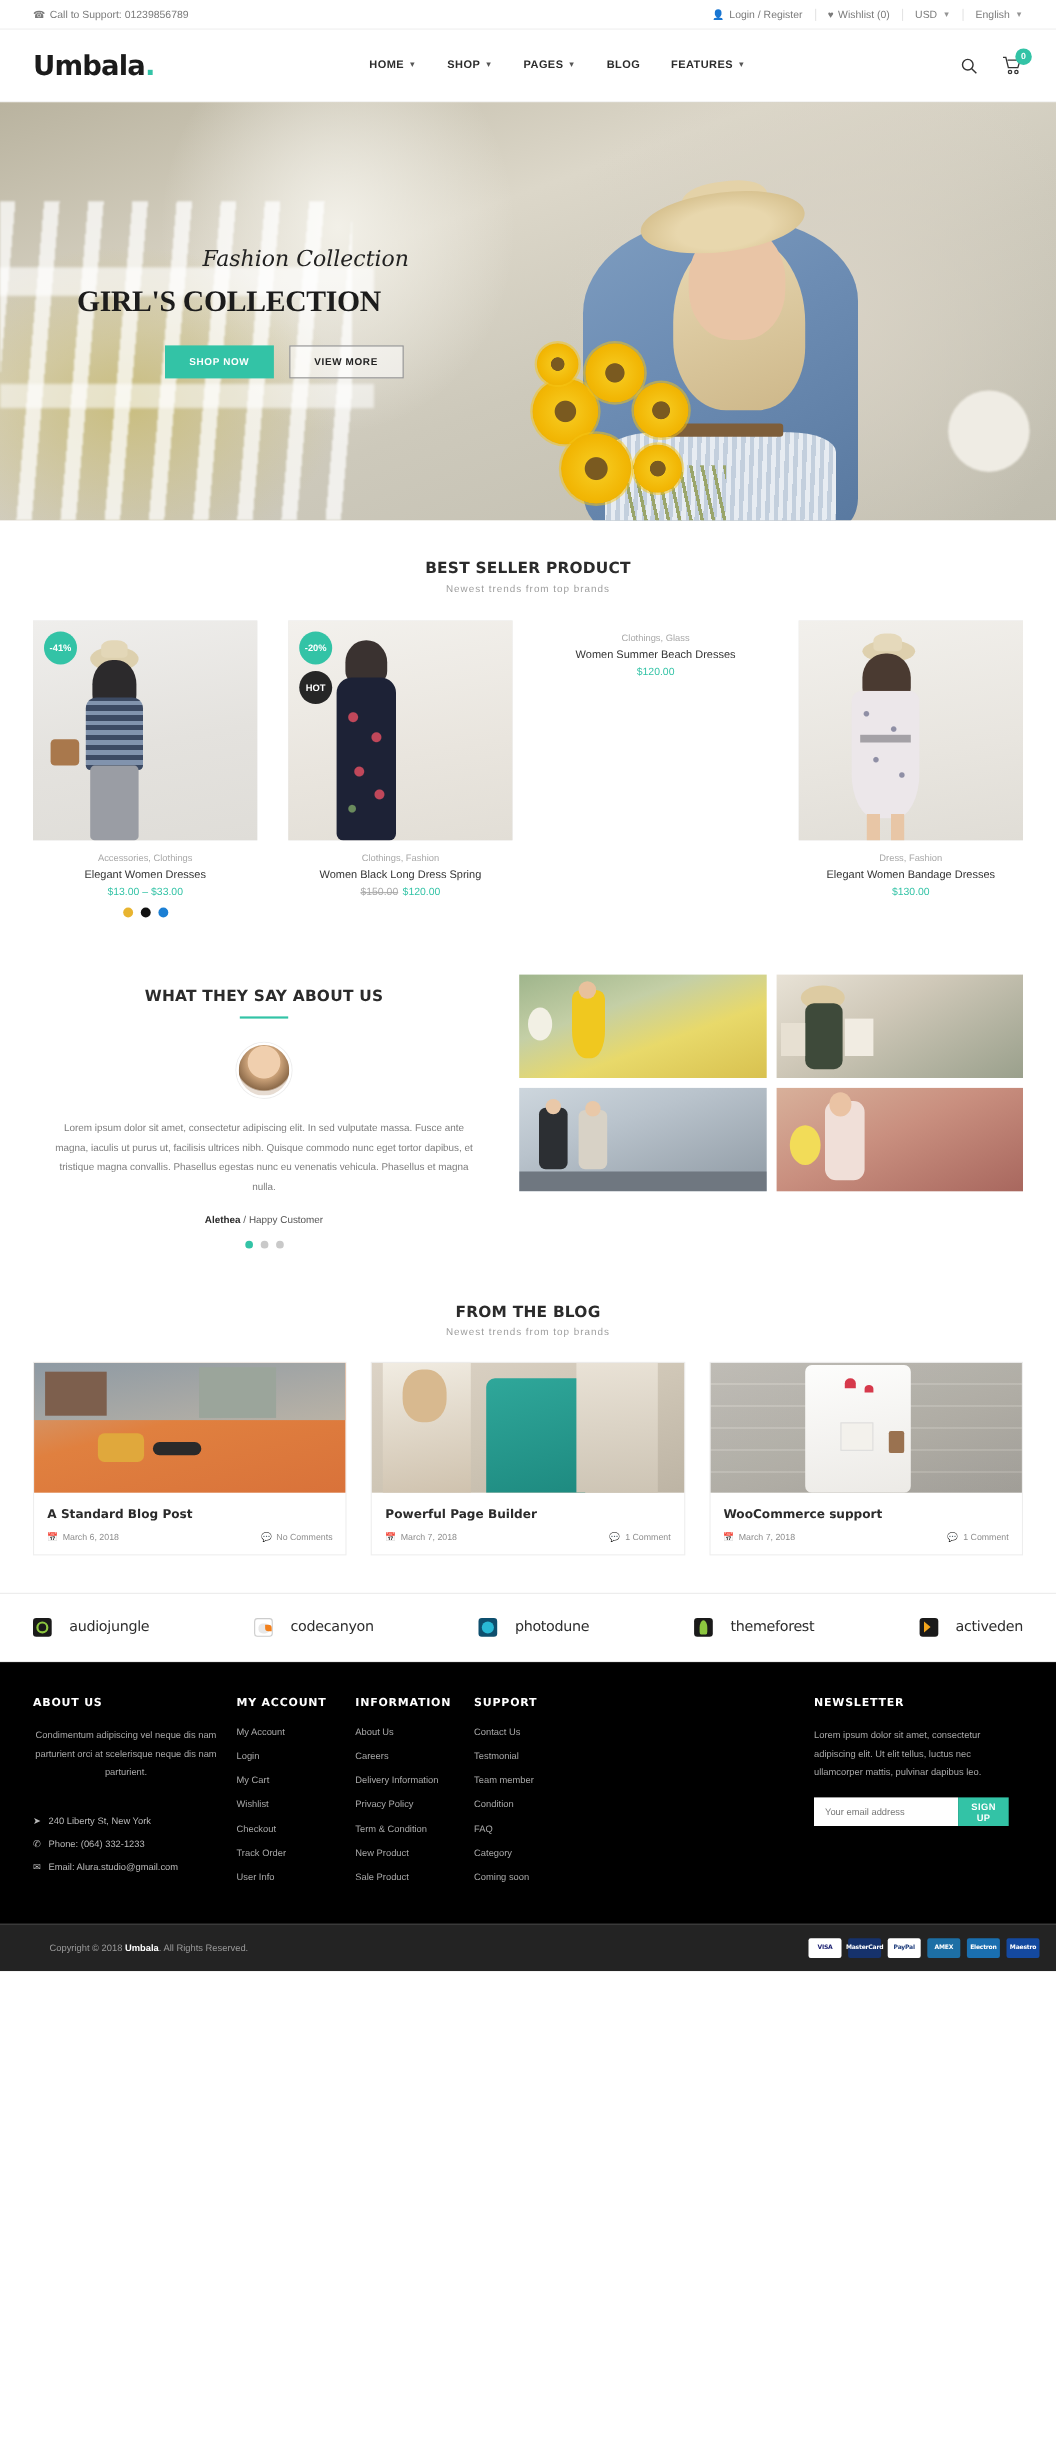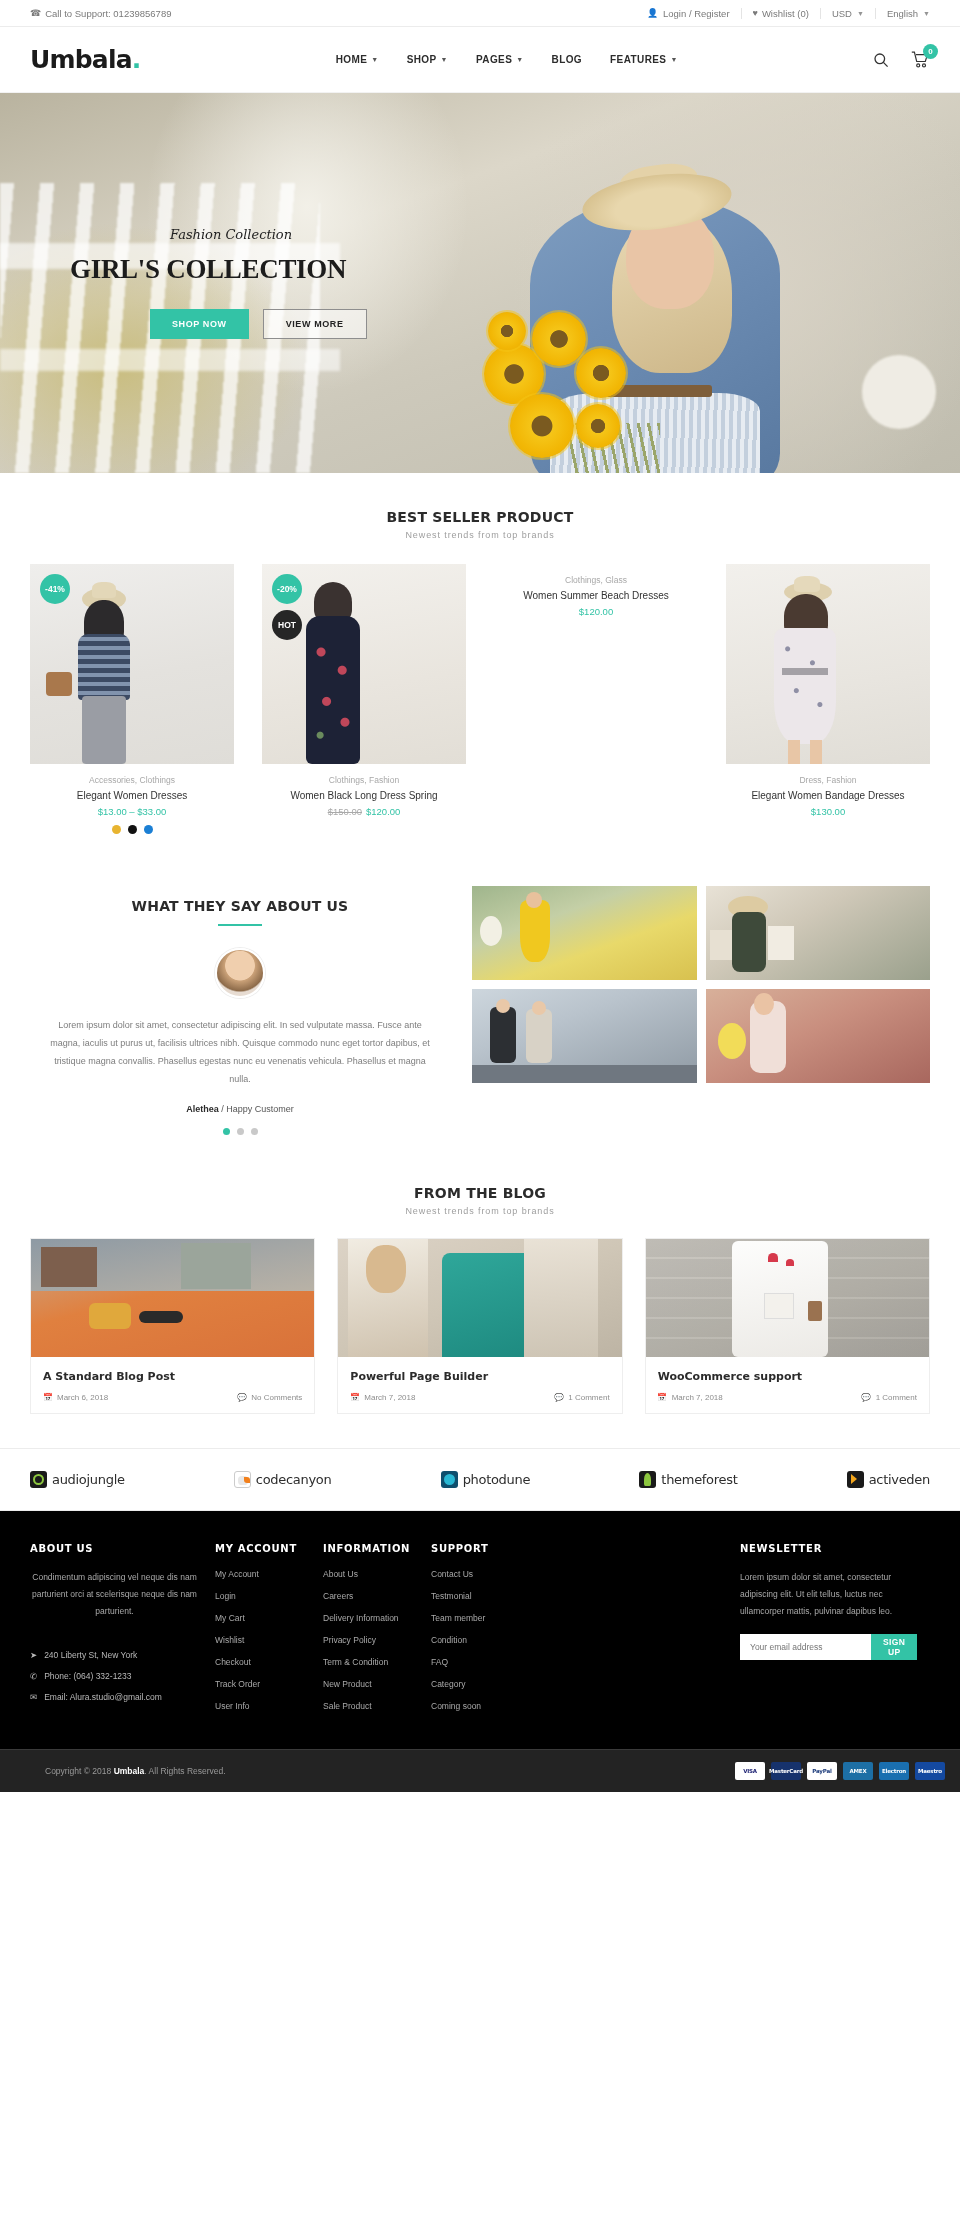--- a/index.html
+++ b/index.html
@@ -159,24 +159,25 @@
   }
   .hero-inner {
     position: relative; z-index: 3;
     width: 900px; margin: 0 auto; height: 100%;
     display: flex; flex-direction: column; justify-content: center;
     padding-left: 40px;
   }
   .hero-sub {
     font-family: "DejaVu Serif", serif;
     font-style: italic;
-    font-size: 13px;
+    font-size: 20px;
     color: #222;
     margin-bottom: 12px;
     margin-left: 100px;
+    padding-left: 14px;
   }
   .hero-title {
     font-size: 27px;
     font-weight: bold;
     letter-spacing: -0.3px;
     color: #1c1c1c;
     font-family: Liberation Serif, serif;
     margin-bottom: 24px;
   }
   .hero-btns { display: flex; gap: 14px; margin-left: 80px; }
@@ -275,21 +276,21 @@
   .blog-foot .bi { margin-right: 4px; color: #33c3a6; }
   .blog-foot .bi2 { margin-right: 4px; color: #8d8d8d; }
 
   
   .brands {
     border-top: 1px solid #ececec; border-bottom: 1px solid #ececec;
     padding: 22px 0; background: #fff;
   }
   .brands .container { display: flex; align-items: center; justify-content: space-between; }
   .brand {
-    display: flex; align-items: center; gap: 5px;
+    display: flex; align-items: center; gap: 16px;
     font-size: 13px; color: #2d2d2d; letter-spacing: -.3px;
     font-family: "DejaVu Sans", sans-serif;
   }
   .brand-mark { width: 17px; height: 17px; border-radius: 3px; flex: none; }
 
   
   .footer { background: #000000; color: #b4b4b4; padding: 32px 0 26px; }
   .footer .container { display: flex; gap: 0; }
   .fcol { padding-right: 16px; }
   .fcol.about { width: 185px; }

